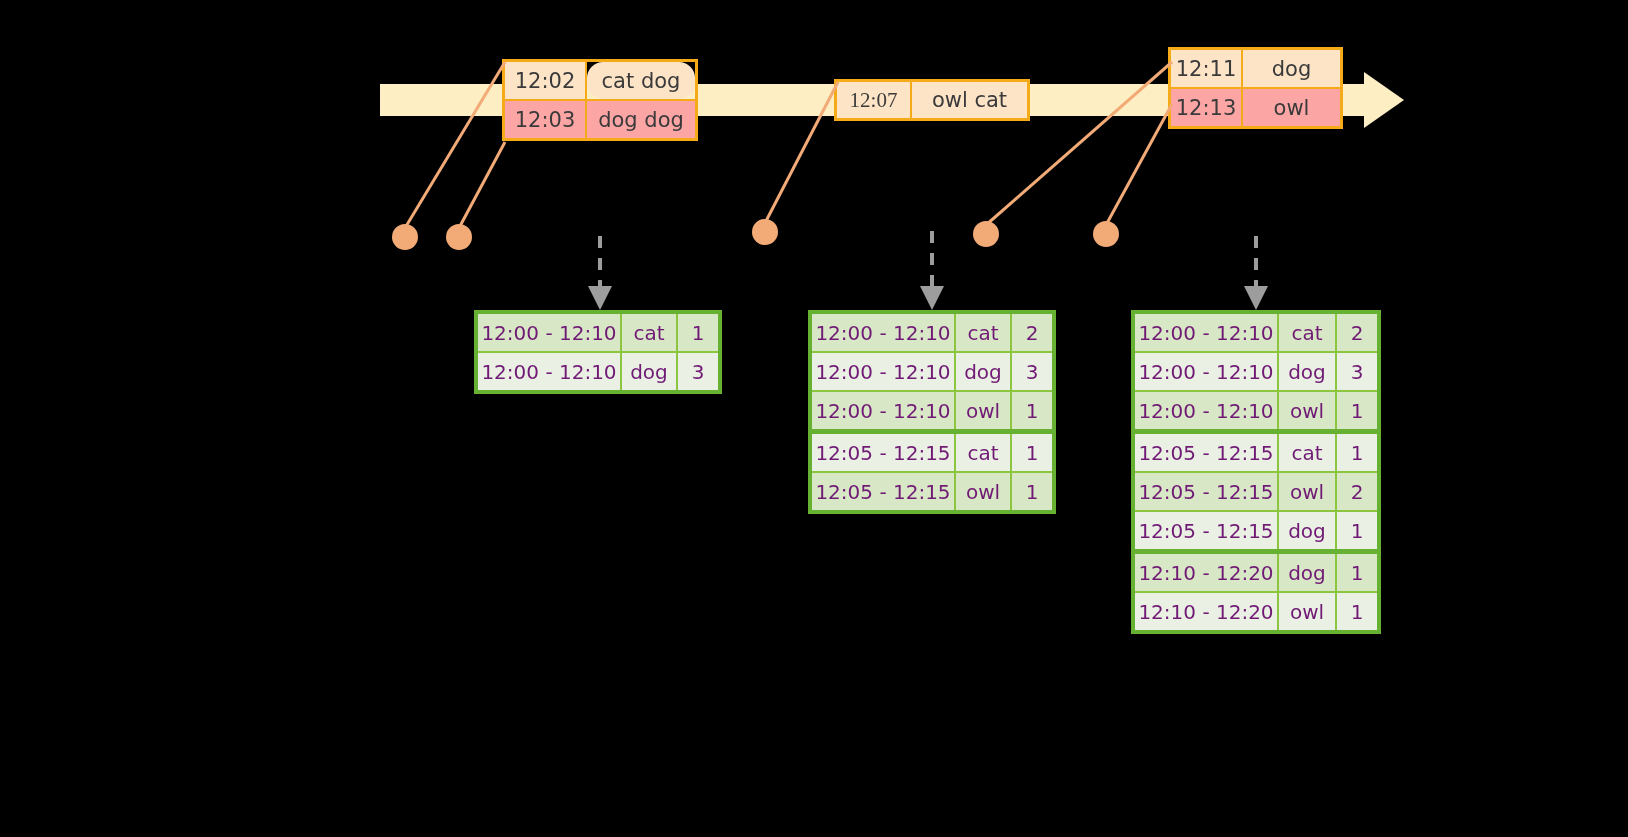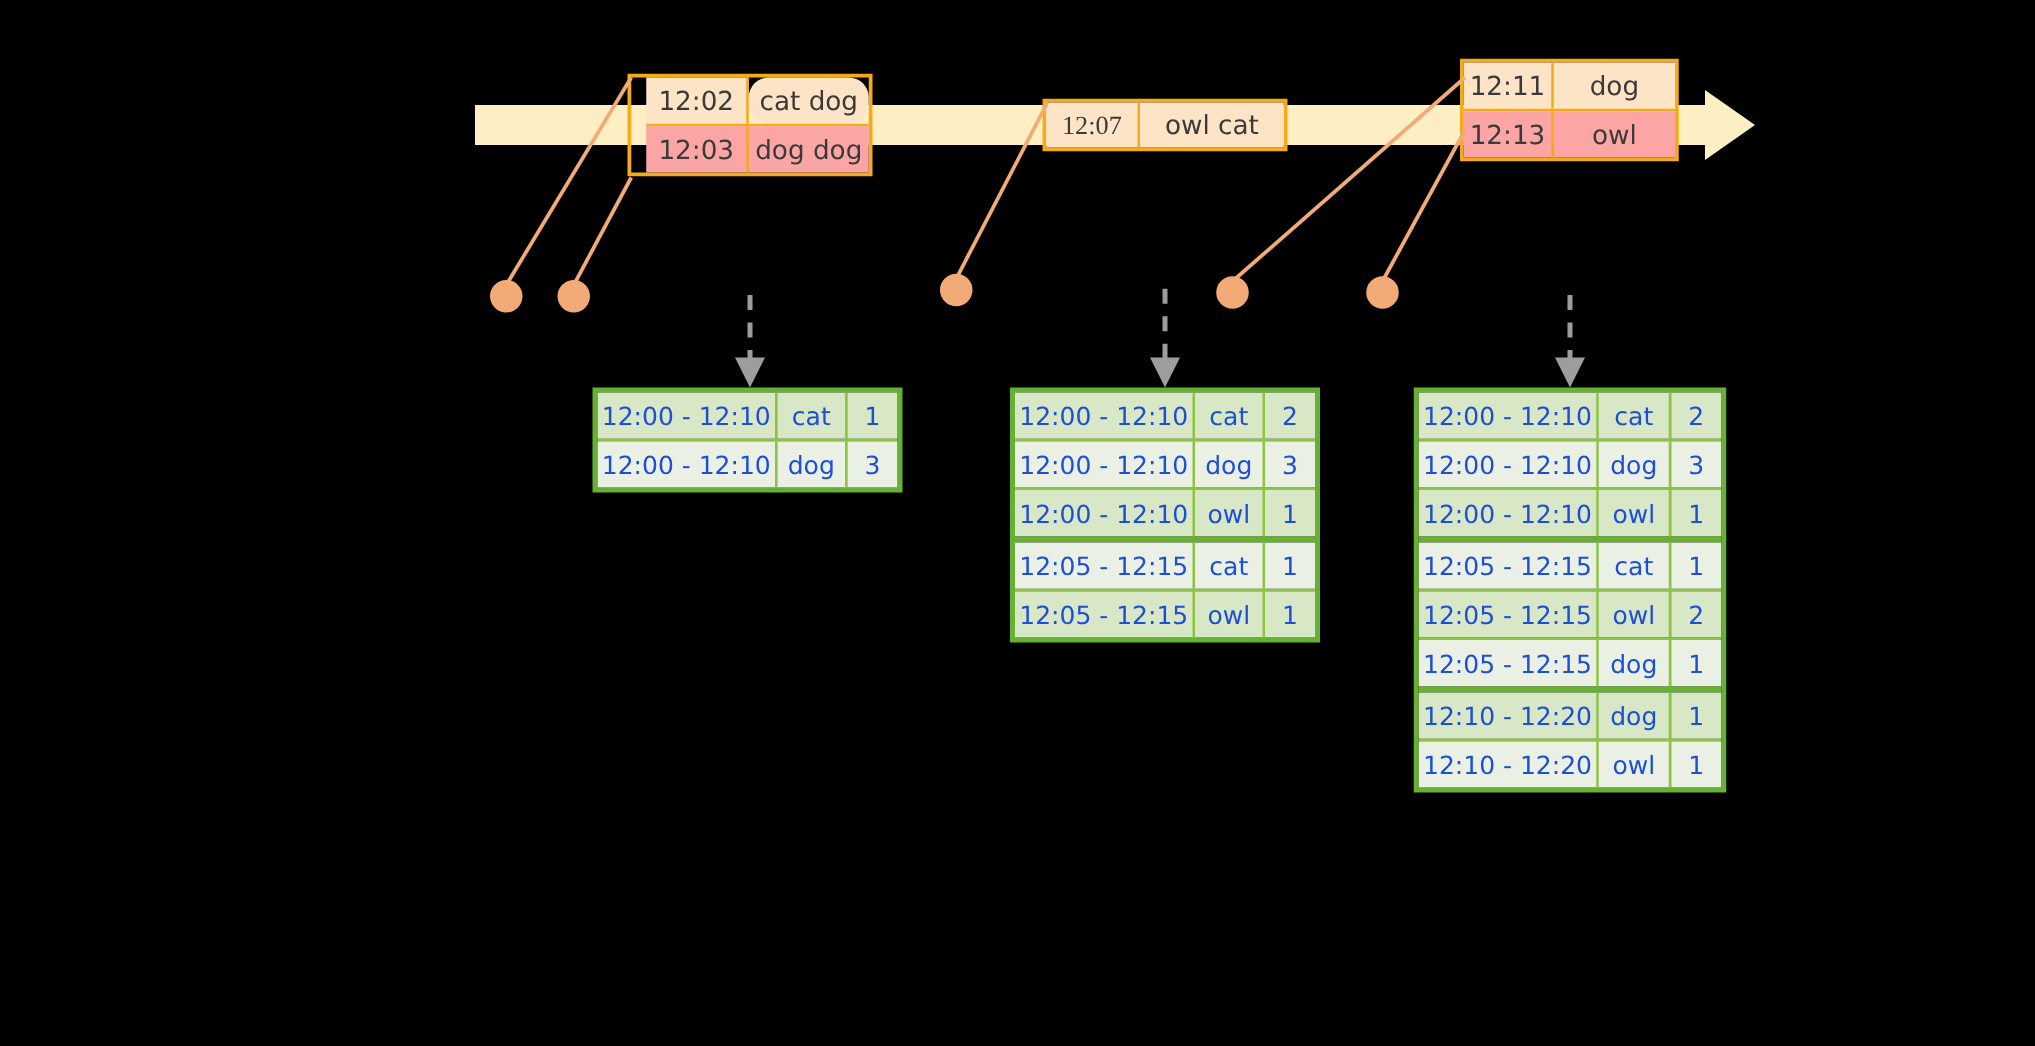--- a/index.html
+++ b/index.html
@@ -32,33 +32,33 @@
             pointer-events:none;}
 
   
   .gtab{position:absolute;border:4px solid #66b032;box-sizing:border-box;}
   .grow{display:flex;box-sizing:border-box;}
   .grow + .grow{border-top:2px solid #8cc63f;}
   .grow.sep{border-top:5px solid #66b032;}
   .grow.a .gc{background:#d8e7c6;}
   .grow.b .gc{background:#eaf0e4;}
   .gc{display:flex;align-items:center;justify-content:center;
-      font-size:20px;color:#1d4ed8;box-sizing:border-box;height:37px;}
+      font-size:20px;color:#701a75;box-sizing:border-box;height:37px;}
   .gc.win{border-right:2px solid #8cc63f;}
   .gc.key{border-right:2px solid #8cc63f;}
 </style>
 </head>
 <body>
 
 <div id="stage">
 
   <div class="tl-bar" style="left:380px;top:84px;width:1000px;height:32px;"></div>
   <div class="tl-arrow" style="left:1364px;top:72px;"></div>
 
-  <div class="evt" style="left:502px;top:59px;width:196px;height:82px;padding-left:12px;">
+  <div class="evt" style="left:502px;top:59px;width:196px;height:82px;">
     <div class="evt-row shade">
       <div class="cell time" style="width:82px;">12:02</div>
       <div class="cell" style="flex:1;border-radius:16px;">cat dog</div>
     </div>
     <div class="evt-row light">
       <div class="cell time" style="width:82px;">12:03</div>
       <div class="cell" style="flex:1;text-align:right;">dog dog</div>
     </div>
   </div>
 

